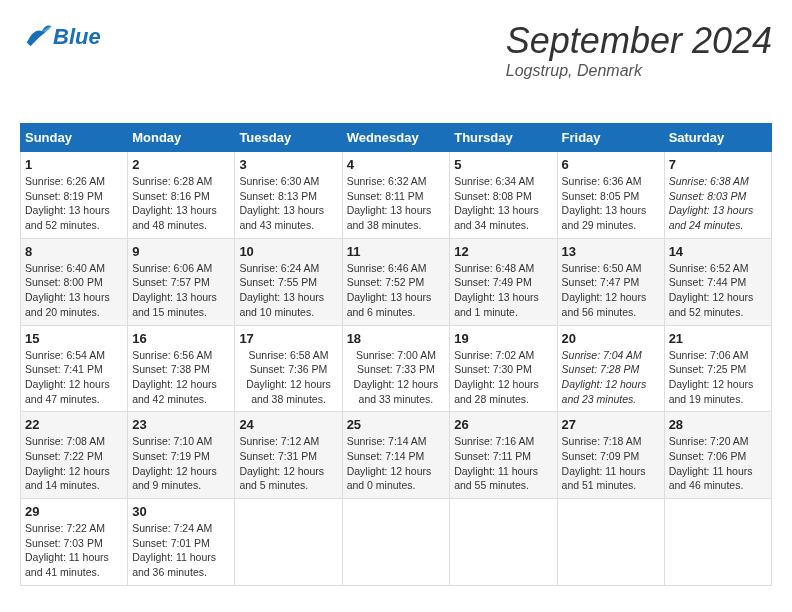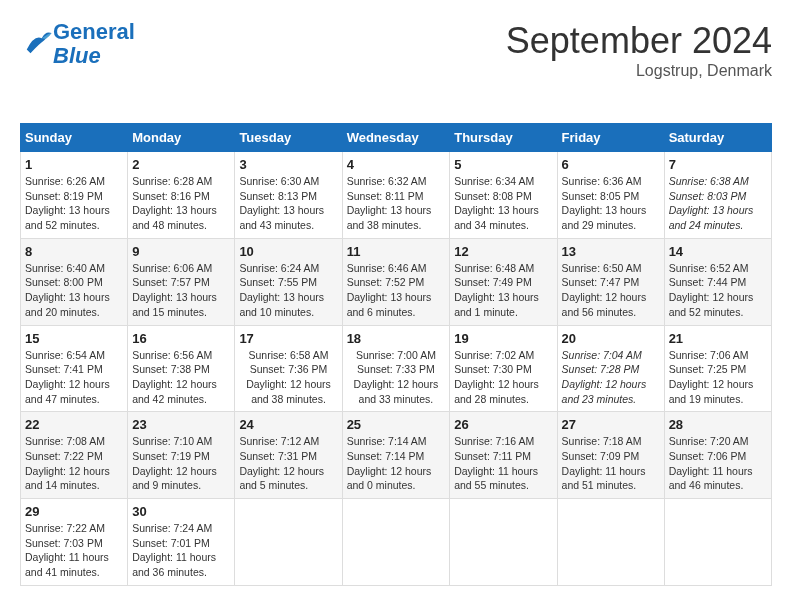--- a/index.html
+++ b/index.html
@@ -28,21 +28,21 @@
     }
     .logo-text span {
       color: #1a6fbb;
     }
     .logo-bird {
       width: 30px;
       height: 30px;
       margin-left: 3px;
     }
     .title-block {
-      text-align: right;
+      font-style: italic;
     }
     .month-title {
       font-size: 36px;
       color: #333;
       font-weight: normal;
     }
     .location {
       font-size: 16px;
       color: #555;
     }
@@ -92,23 +92,20 @@
 
 <div class="header">
   <div class="logo">
     <div>
       <svg class="logo-bird" viewBox="0 0 40 40" xmlns="http://www.w3.org/2000/svg">
         <path d="M5 30 Q15 10 25 15 Q30 5 38 8 Q32 14 28 18 Q22 22 10 35 Z" fill="#1a6fbb"></path>
         <path d="M25 15 Q35 8 38 8 Q36 12 30 16 Z" fill="#4a9fd4"></path>
       </svg>
     </div>
     <div>
-      <div class="logo-text">
-        <span>General</span>
-      </div>
       <div class="logo-text">
         <span style="color:#1a6fbb;font-style:italic;">Blue</span>
       </div>
     </div>
   </div>
   <div class="title-block">
     <div class="month-title">September 2024</div>
     <div class="location">Logstrup, Denmark</div>
   </div>
 </div>

